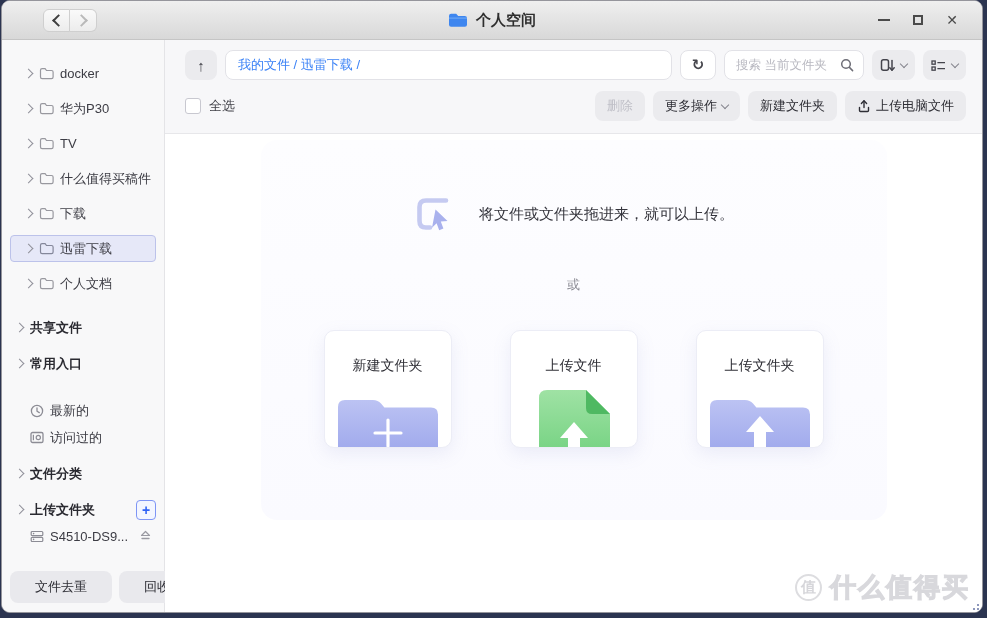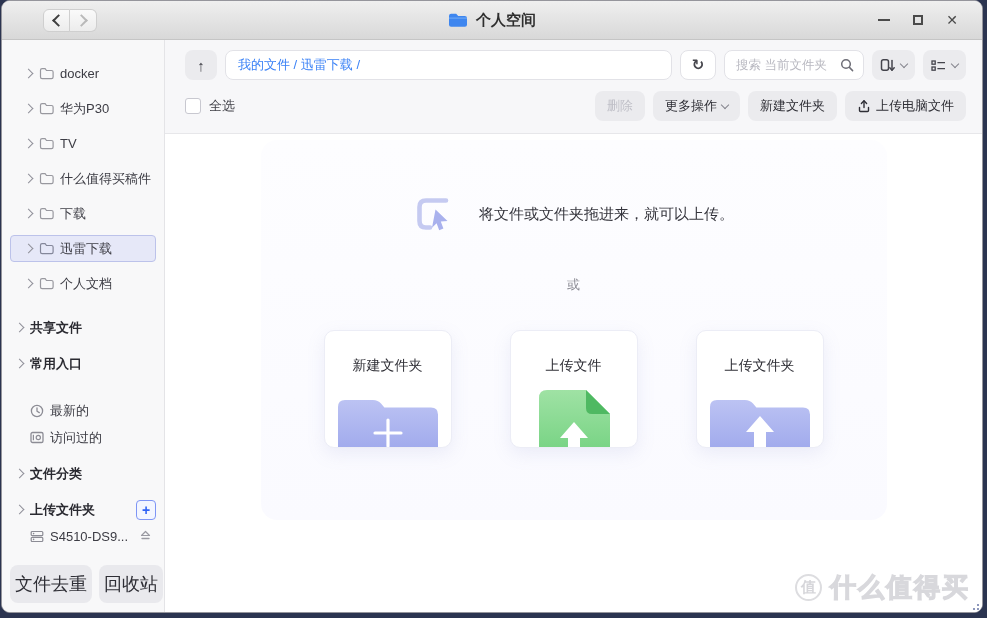--- a/index.html
+++ b/index.html
@@ -36,21 +36,21 @@
   .section{font-weight:700;color:#2a2a31;}
   .tree-row.child{margin:8px 8px;padding:0 4px 0 14px;border:1px solid transparent;border-radius:4px;height:25px;}
   .tree-row.child.selected{background:#e6e8f8;border-color:#bcc2ea;}
   .tree-icon{margin-right:6px;flex:none;display:flex;align-items:center;}
   .tree-gap{height:9px;}
   .tree-label{white-space:nowrap;overflow:hidden;}
   .plus-btn{margin-left:auto;width:18px;height:18px;border:1px solid #7e95f5;border-radius:4px;background:#f3f6ff;
             color:#2f62f5;font-size:14px;font-weight:700;display:flex;align-items:center;justify-content:center;line-height:1;}
   .eject{margin-left:auto;margin-right:4px;}
   .sidebar-footer{position:absolute;bottom:10px;left:8px;display:flex;gap:7px;align-items:center;}
-  .sfbtn{background:#e9e9ed;border-radius:8px;padding:7px 5px;font-size:18px;color:#2e2e35;white-space:nowrap;}
+  .sfbtn{background:#e9e9ed;border-radius:8px;padding:7px 25px;font-size:13px;color:#2e2e35;white-space:nowrap;}
   .gearbtn{width:29px;height:29px;border-radius:8px;background:#e9e9ed;display:flex;align-items:center;justify-content:center;}
   
   .main{flex:1;display:flex;flex-direction:column;background:#fff;min-width:0;}
   .toolbar{background:#f7f7f9;padding:10px 16px 12px 20px;border-bottom:1px solid #e7e7ea;}
   .trow1{display:flex;gap:8px;align-items:center;margin-bottom:11px;}
   .upbtn{width:32px;height:30px;background:#ebebee;border-radius:8px;display:flex;align-items:center;
          justify-content:center;color:#3f3f46;font-size:15px;flex:none;}
   .breadcrumb{flex:1;height:30px;background:#fff;border:1px solid #e2e2e7;border-radius:8px;display:flex;
               align-items:center;padding:0 12px;color:#3b82f6;font-size:13px;box-sizing:border-box;min-width:0;}
   .refreshbtn{width:36px;height:30px;background:#fff;border:1px solid #e2e2e7;border-radius:8px;display:flex;

